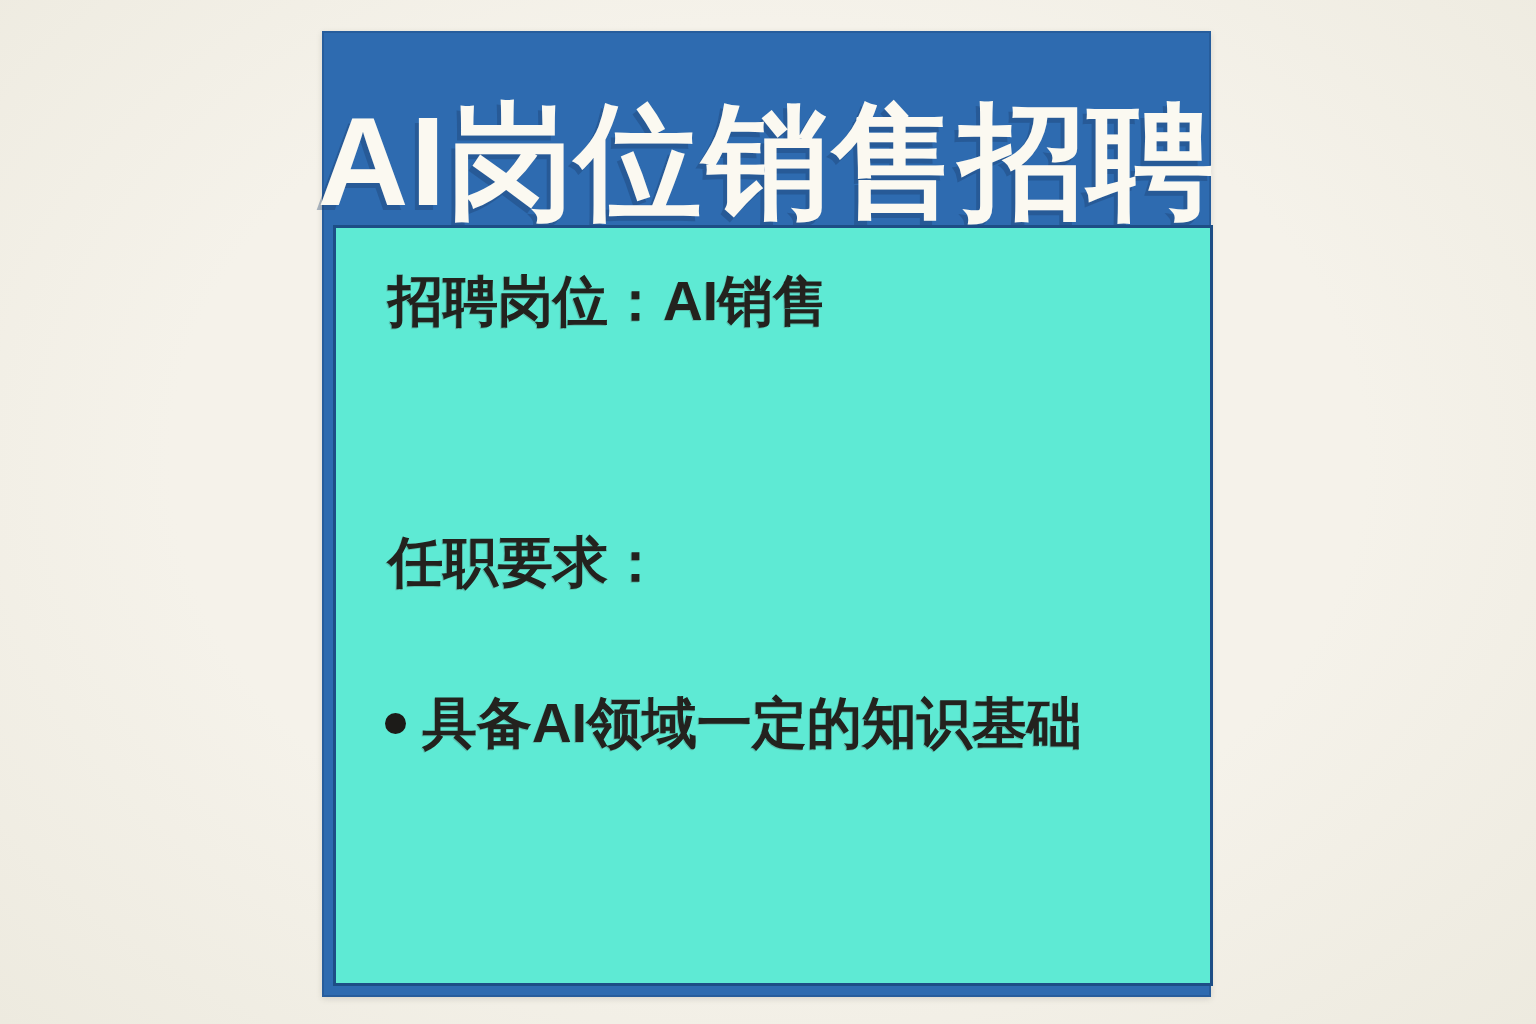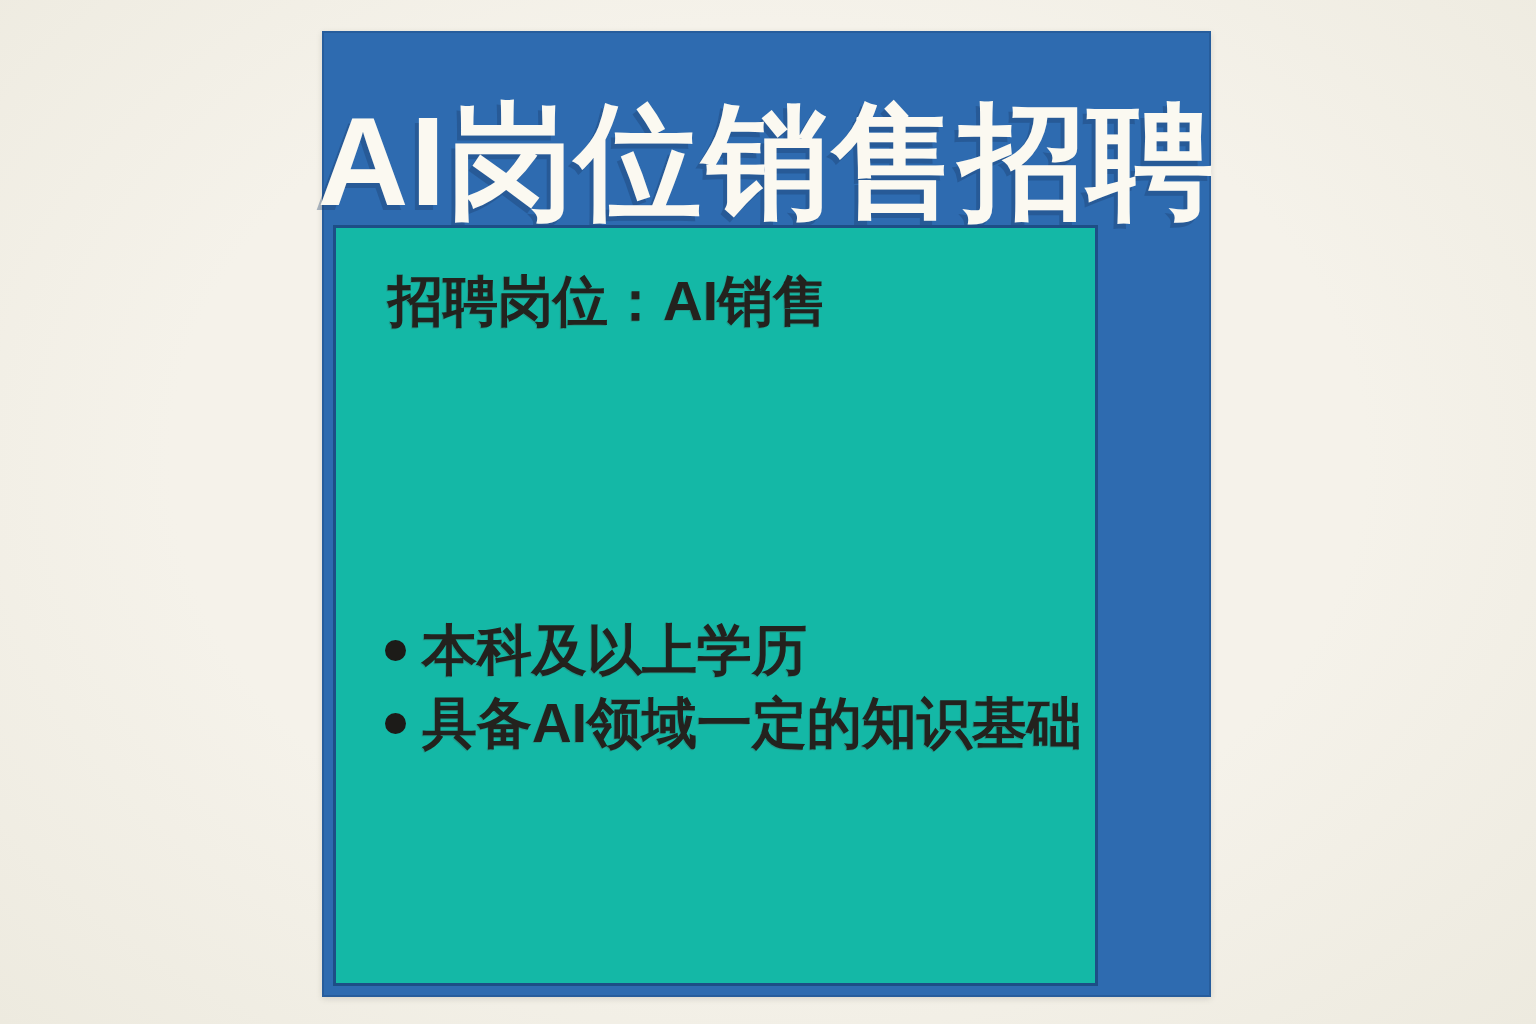--- a/index.html
+++ b/index.html
@@ -47,24 +47,24 @@
     font-weight: 900;
     letter-spacing: 2px;
     color: #fbf9f1;
     text-shadow: -4px 5px 0 rgba(25, 60, 105, 0.35);
     white-space: nowrap;
   }
   .poster-panel {
     position: absolute;
     left: 9px;
     top: 192px;
-    width: 765px;
+    width: 880px;
     height: 761px;
     box-sizing: border-box;
-    background: #14b8a6;
+    background: #5eead4;
     border: 3px solid #1d4e86;
   }
   .line {
     position: absolute;
     left: 49px;
     height: 62px;
     display: flex;
     align-items: center;
     white-space: nowrap;
     color: #23221e;
@@ -99,25 +99,24 @@
     </div>
 
     <div class="poster-panel">
 
       <div class="line plain" style="top:42px">
         <span class="txt">招聘岗位：AI销售</span>
       </div>
 
 
 
+      <div class="line plain" style="top:303px">
+        <span class="txt">任职要求：</span>
+      </div>
 
-      <div class="line bulleted" style="top:391px">
-        <span class="dot"></span>
-        <span class="txt">本科及以上学历</span>
-      </div>
 
       <div class="line bulleted" style="top:464px">
         <span class="dot"></span>
         <span class="txt">具备AI领域一定的知识基础</span>
       </div>
 
 
 
     </div>
   </div>

